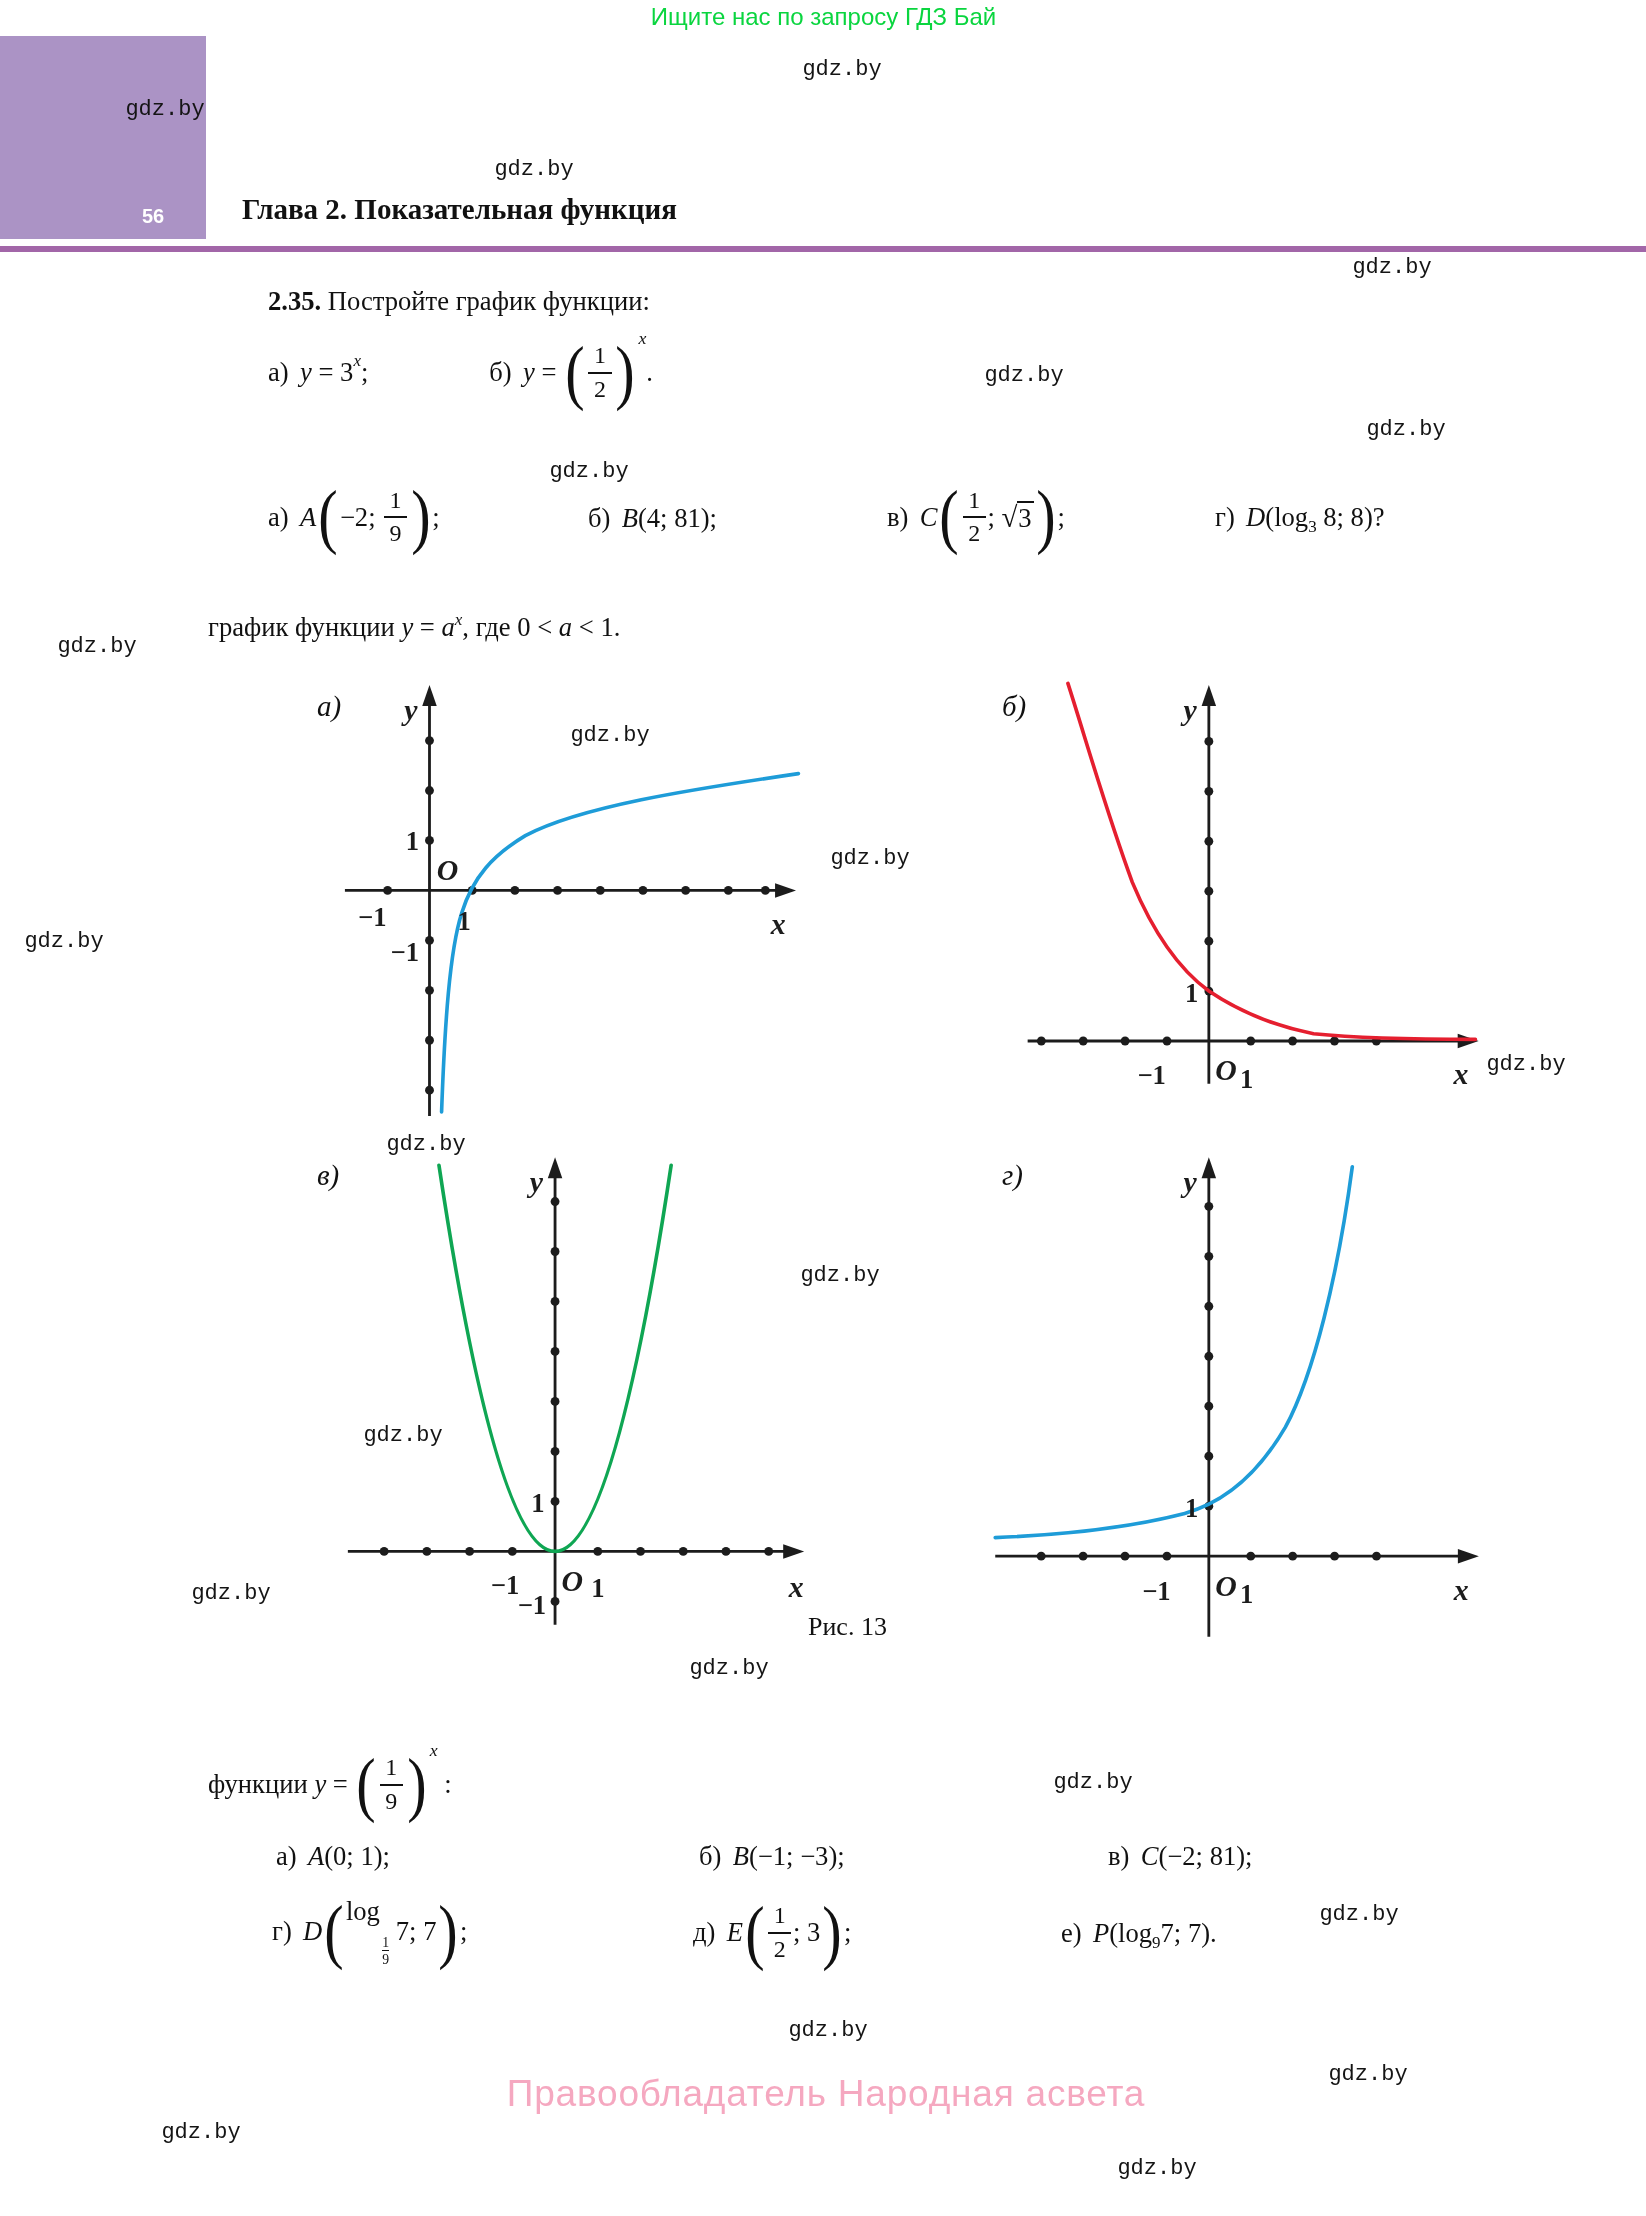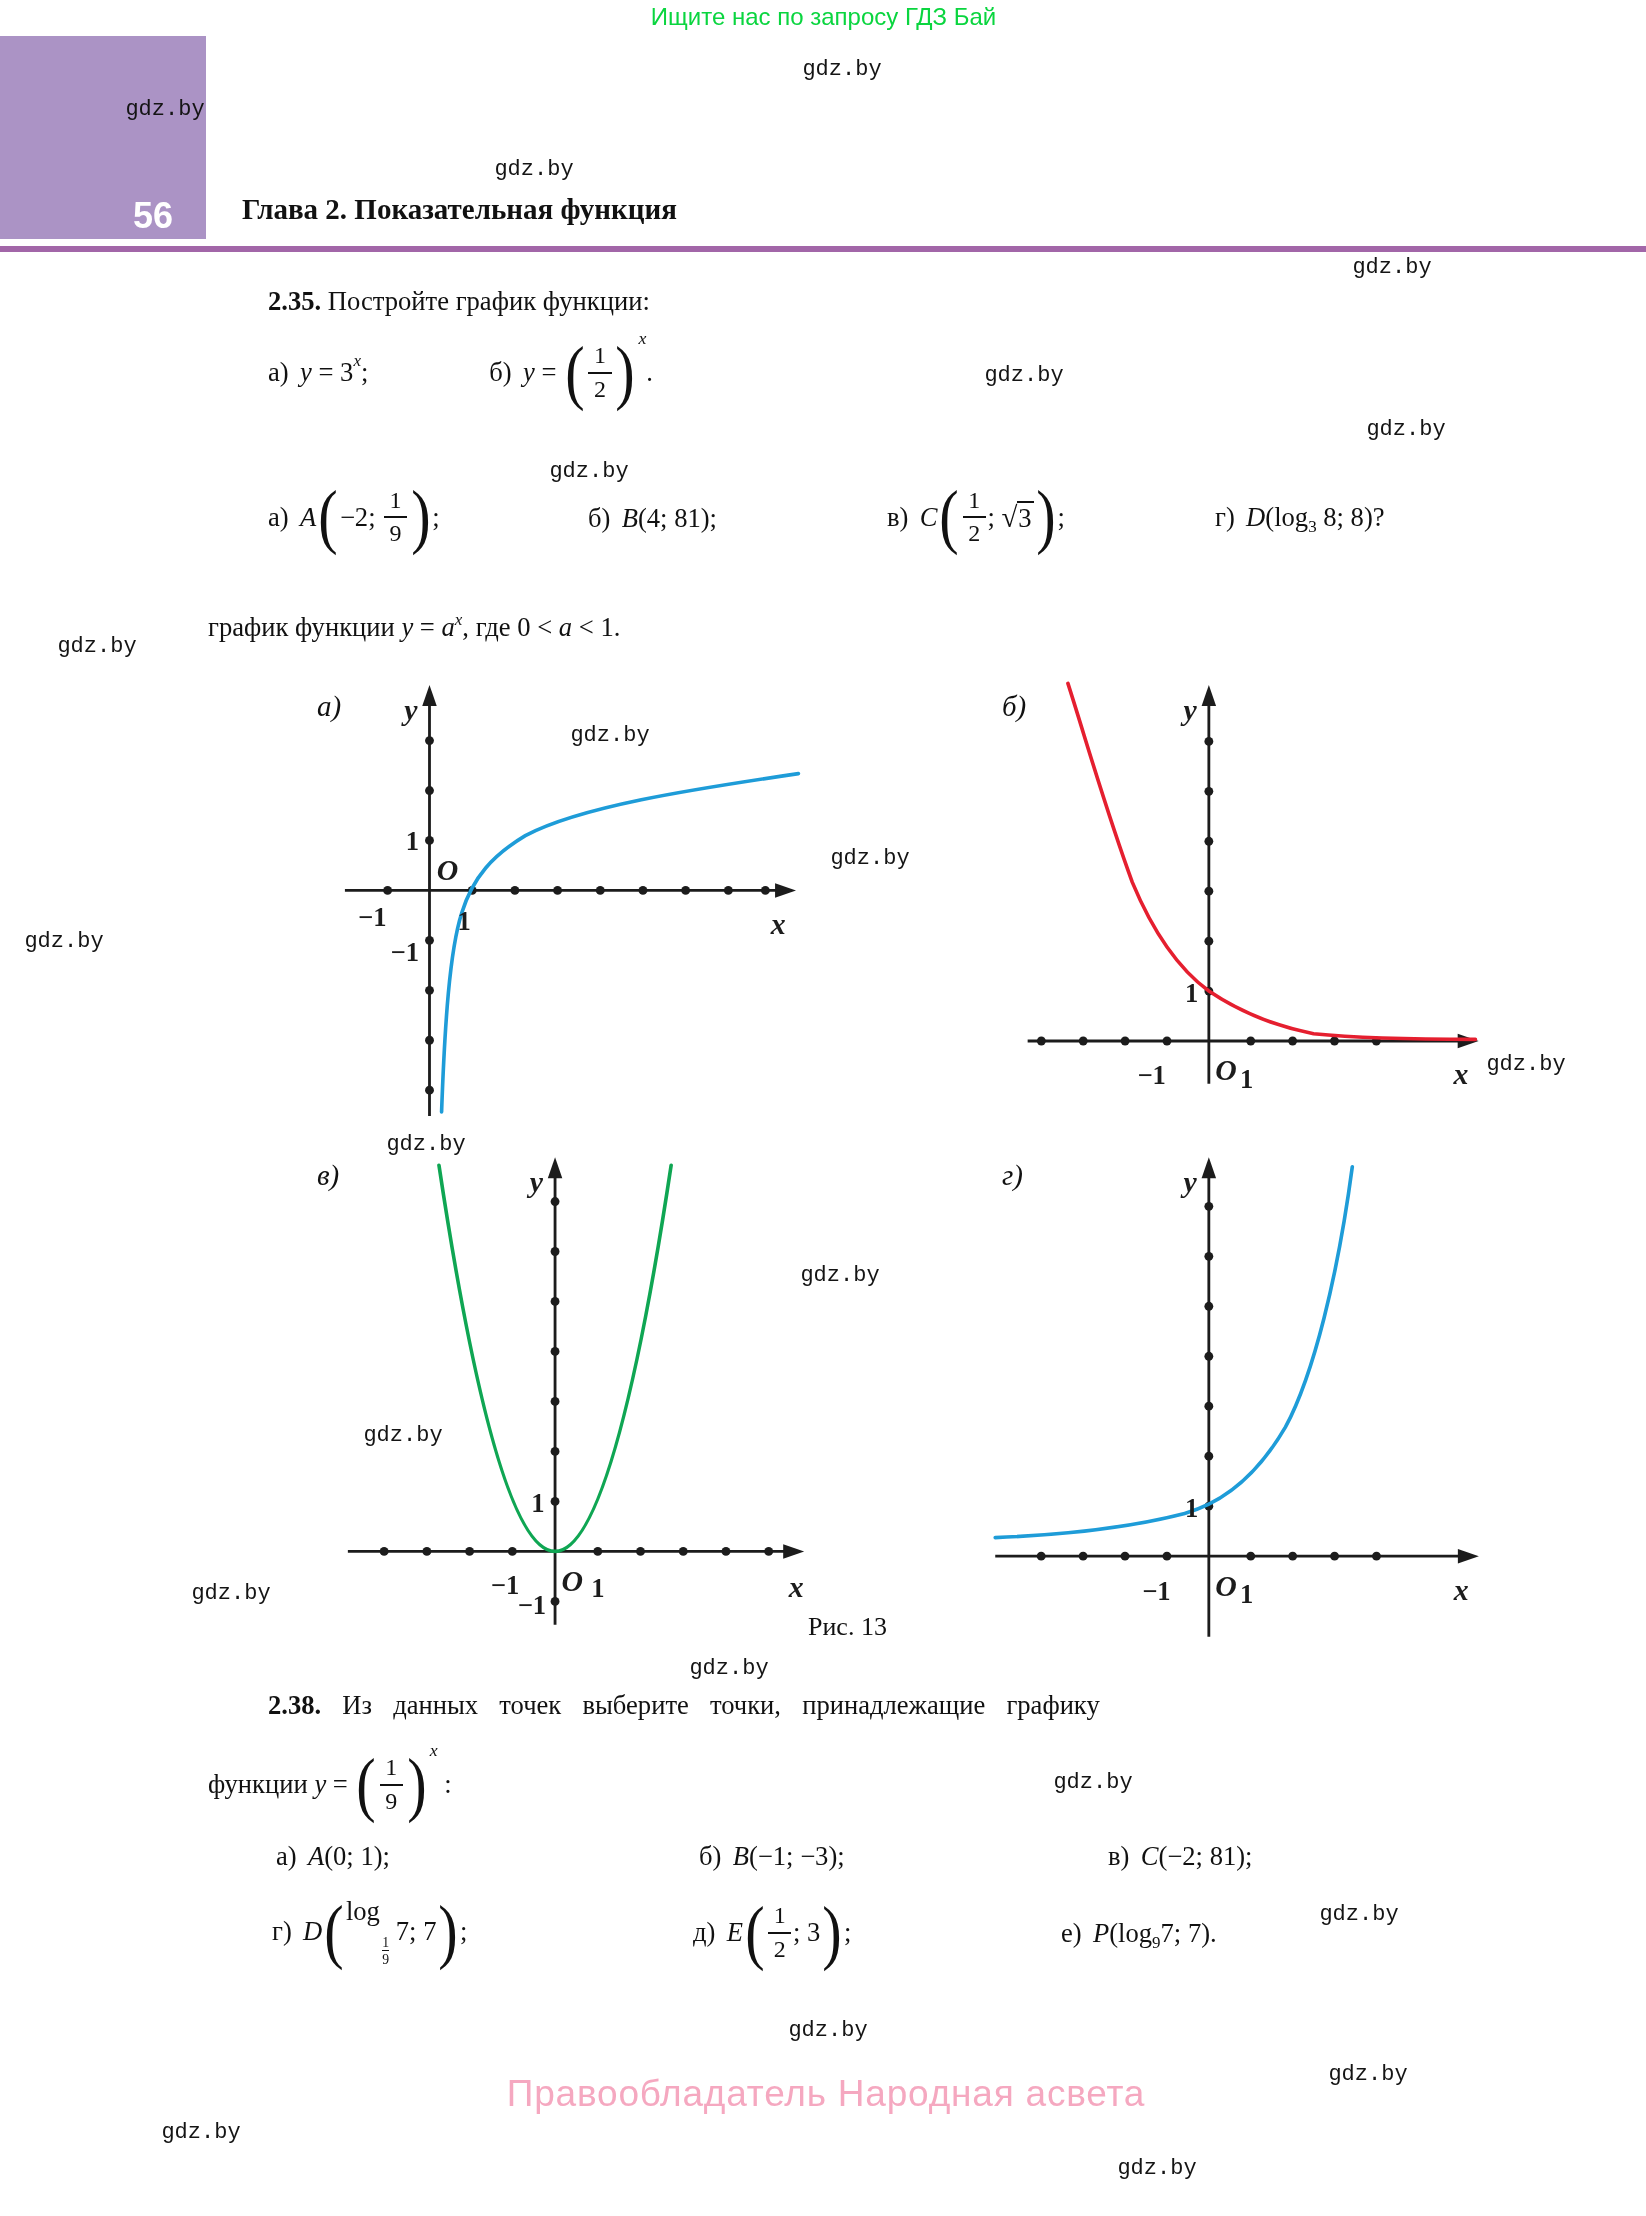--- a/index.html
+++ b/index.html
@@ -4,21 +4,21 @@
 <style>
   html,body{margin:0;padding:0;background:#fff;}
   .page{position:relative;width:1647px;height:2216px;background:#ffffff;overflow:hidden;
         font-family:"Liberation Serif","DejaVu Serif",serif;color:#111;}
   .wm{position:absolute;transform:translate(-50%,-50%);font-family:Liberation Mono, monospace;
       font-size:22px;color:#141414;white-space:nowrap;}
   .green-banner{position:absolute;top:3.2px;left:0;width:100%;text-align:center;
       font-family:"Liberation Sans",sans-serif;font-size:24px;color:#0ad53f;}
   .purple-box{position:absolute;left:0;top:36px;width:206px;height:203px;background:#ab93c5;}
   .page-num{position:absolute;left:153px;top:216px;transform:translate(-50%,-50%);
-      font-family:"Liberation Sans",sans-serif;font-weight:700;font-size:36px;color:#fff;}
+      font-family:"Liberation Sans",sans-serif;font-weight:700;font-size:20px;color:#fff;}
   .purple-rule{position:absolute;left:0;top:246px;width:1647px;height:6.4px;background:#a266a8;}
   .chapter{position:absolute;left:242px;top:193px;font-size:29px;font-weight:700;white-space:nowrap;}
   .tline{position:absolute;font-size:26.6px;line-height:1.3;white-space:nowrap;}
   .bnum{font-weight:700;}
   .mi{font-style:italic;}
   .mrow{position:absolute;display:inline-flex;align-items:center;white-space:pre;font-size:26.6px;}
   .plabel{margin-right:11.3px;}
   .sup{font-size:17px;font-style:italic;position:relative;top:-11.3px;}
   .bigp{font-size:71px;font-weight:400;line-height:0.9;transform:scaleX(0.82);}
   .psup{font-size:17.7px;font-style:italic;align-self:flex-start;margin:1.6px 0 0 1.6px;}
@@ -267,24 +267,20 @@
     <text class="glabel" x="290" y="48" text-anchor="end">y</text>
     <text class="glabel" x="618" y="554" text-anchor="middle">x</text>
     <text class="glabel" x="313" y="550">O</text>
     <text class="gtick" x="292" y="452" text-anchor="end">1</text>
     <text class="gtick" x="240" y="554" text-anchor="middle">−1</text>
     <text class="gtick" x="352" y="558" text-anchor="middle">1</text>
   </svg>
 
   <div class="fig-cap">Рис. 13</div>
 
-  <div class="tline ws18" style="left:268px;top:1688px">
-    <span class="bnum">2.38.</span>
-    <span>Из данных точек выберите точки, принадлежащие графику</span>
-  </div>
   <div class="mrow" style="left:208px;top:1738px;height:93px">
     <span>функции&nbsp;</span>
     <span class="mi">y</span>
     <span>&nbsp;=&nbsp;</span>
     <span class="bigp">(</span>
     <span class="frac"><span class="fn">1</span><span class="fd">9</span></span>
     <span class="bigp">)</span>
     <span class="psup">x</span>
     <span>&nbsp;:</span>
   </div>

